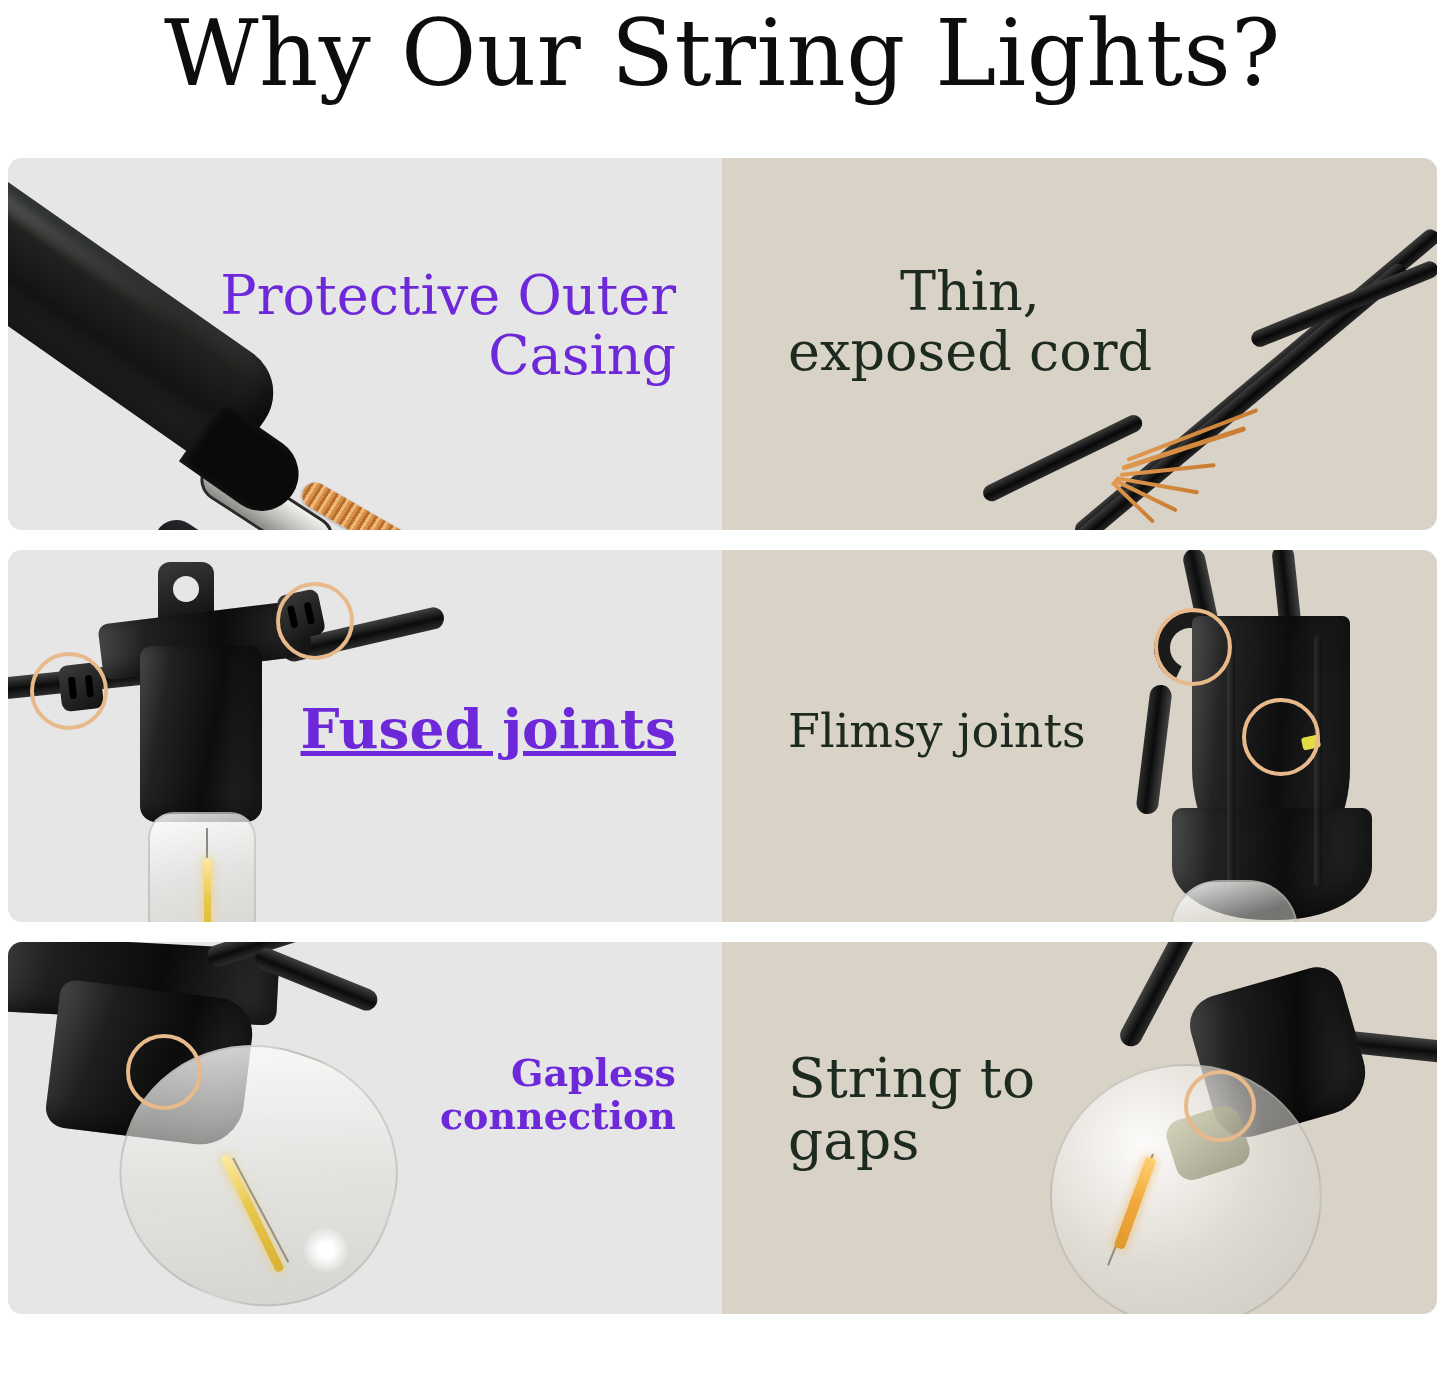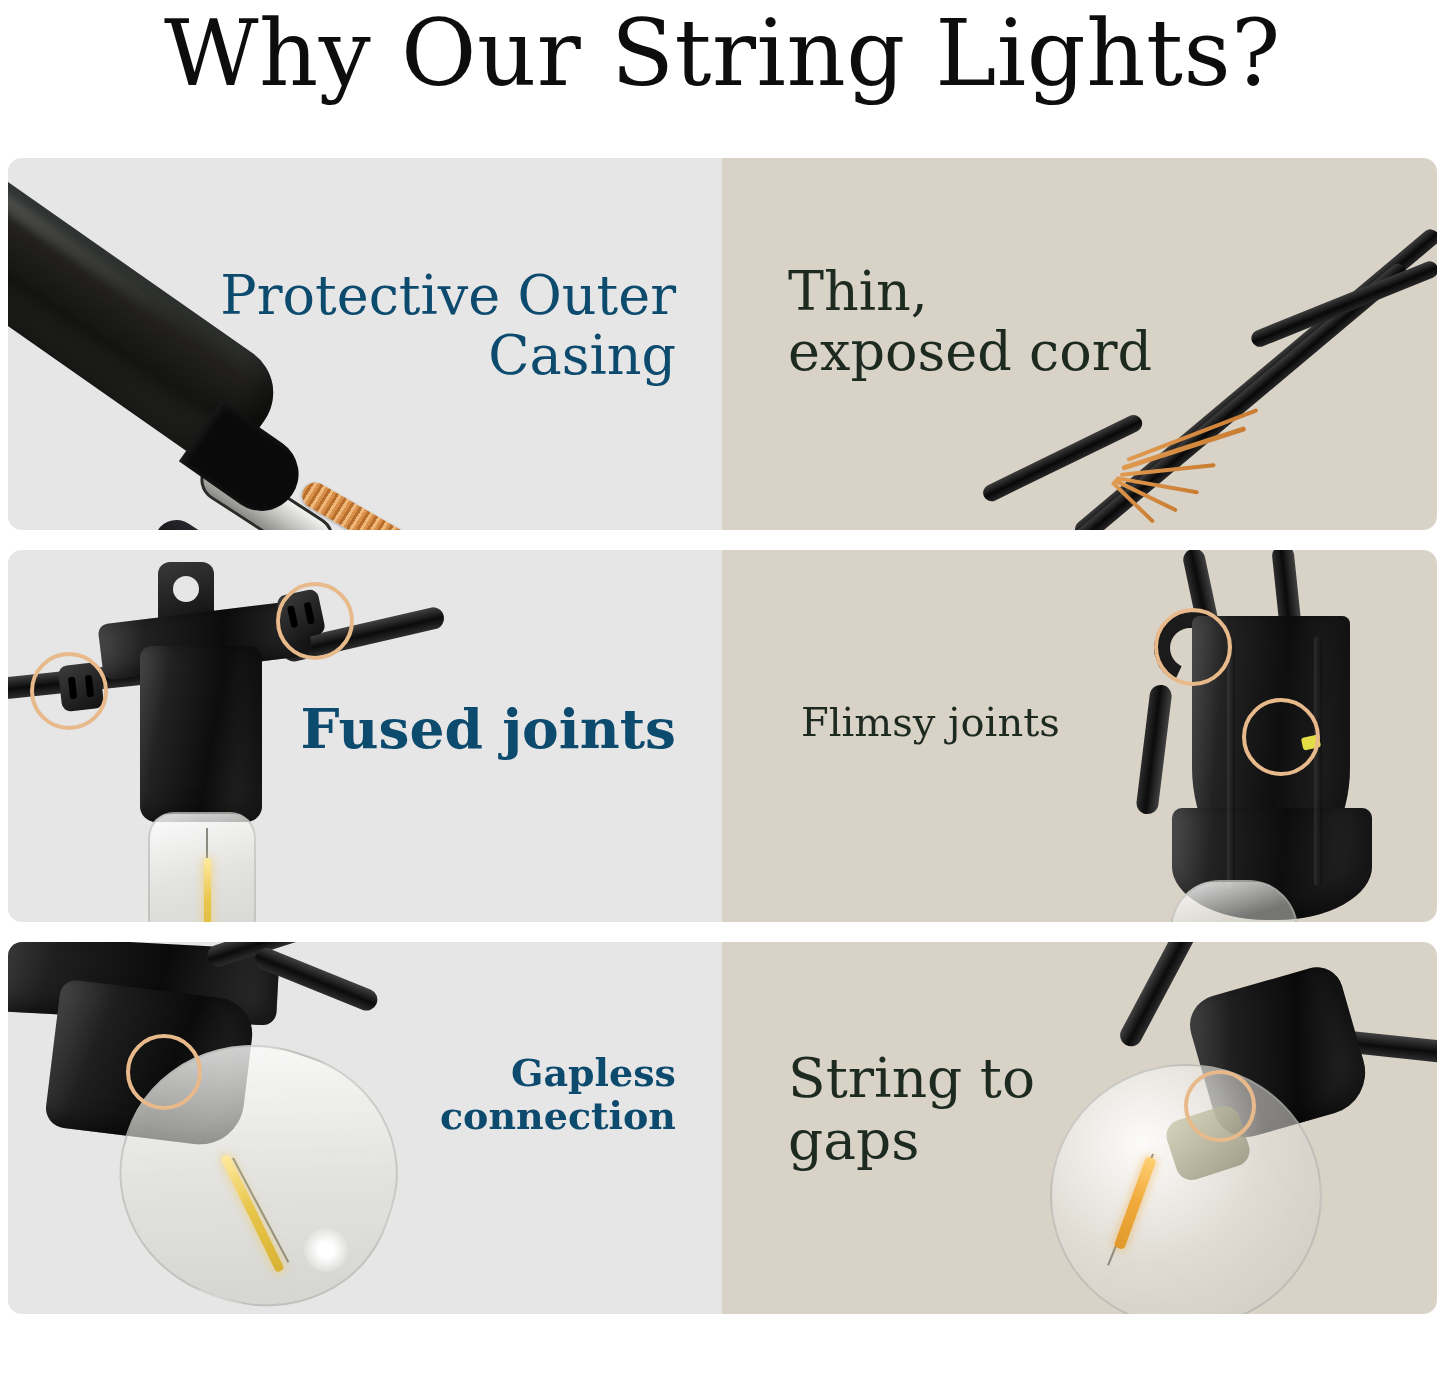--- a/index.html
+++ b/index.html
@@ -72,35 +72,35 @@
   
   .label {
     position:absolute;
     z-index:6;
     line-height:1.12;
     white-space:pre-line;
   }
   .label-ours {
     right:46px;
     text-align:right;
-    color:#0c4a6e;
+    color:#6d28d9;
     font-family:"DejaVu Serif", serif;
     font-weight:700;
   }
   .label-others {
     left:66px;
     text-align:left;
     color:#1d2a20;
     font-family:"DejaVu Serif", serif;
     font-weight:300;
   }
   .r1 .label-ours   { font-size:54px; top:108px; font-weight:400;}
-  .r1 .label-others { font-size:54px; top:104px; }
-  .r2 .label-ours   { font-size:55px; top:148px; }
-  .r2 .label-others { font-size:40px; top:150px;margin-left:13px; }
+  .r1 .label-others { font-size:54px; top:104px;text-align:center; }
+  .r2 .label-ours   { font-size:55px; top:148px;text-decoration:underline; }
+  .r2 .label-others { font-size:46px; top:156px; }
   .r3 .label-ours   { font-size:38px; top:110px; }
   .r3 .label-others { font-size:55px; top:106px; }
 
   
   .art { position:absolute; inset:0; }
   .hl-circle {
     position:absolute;
     border-radius:50%;
     border:4px solid #e8b98a;
     z-index:5;

